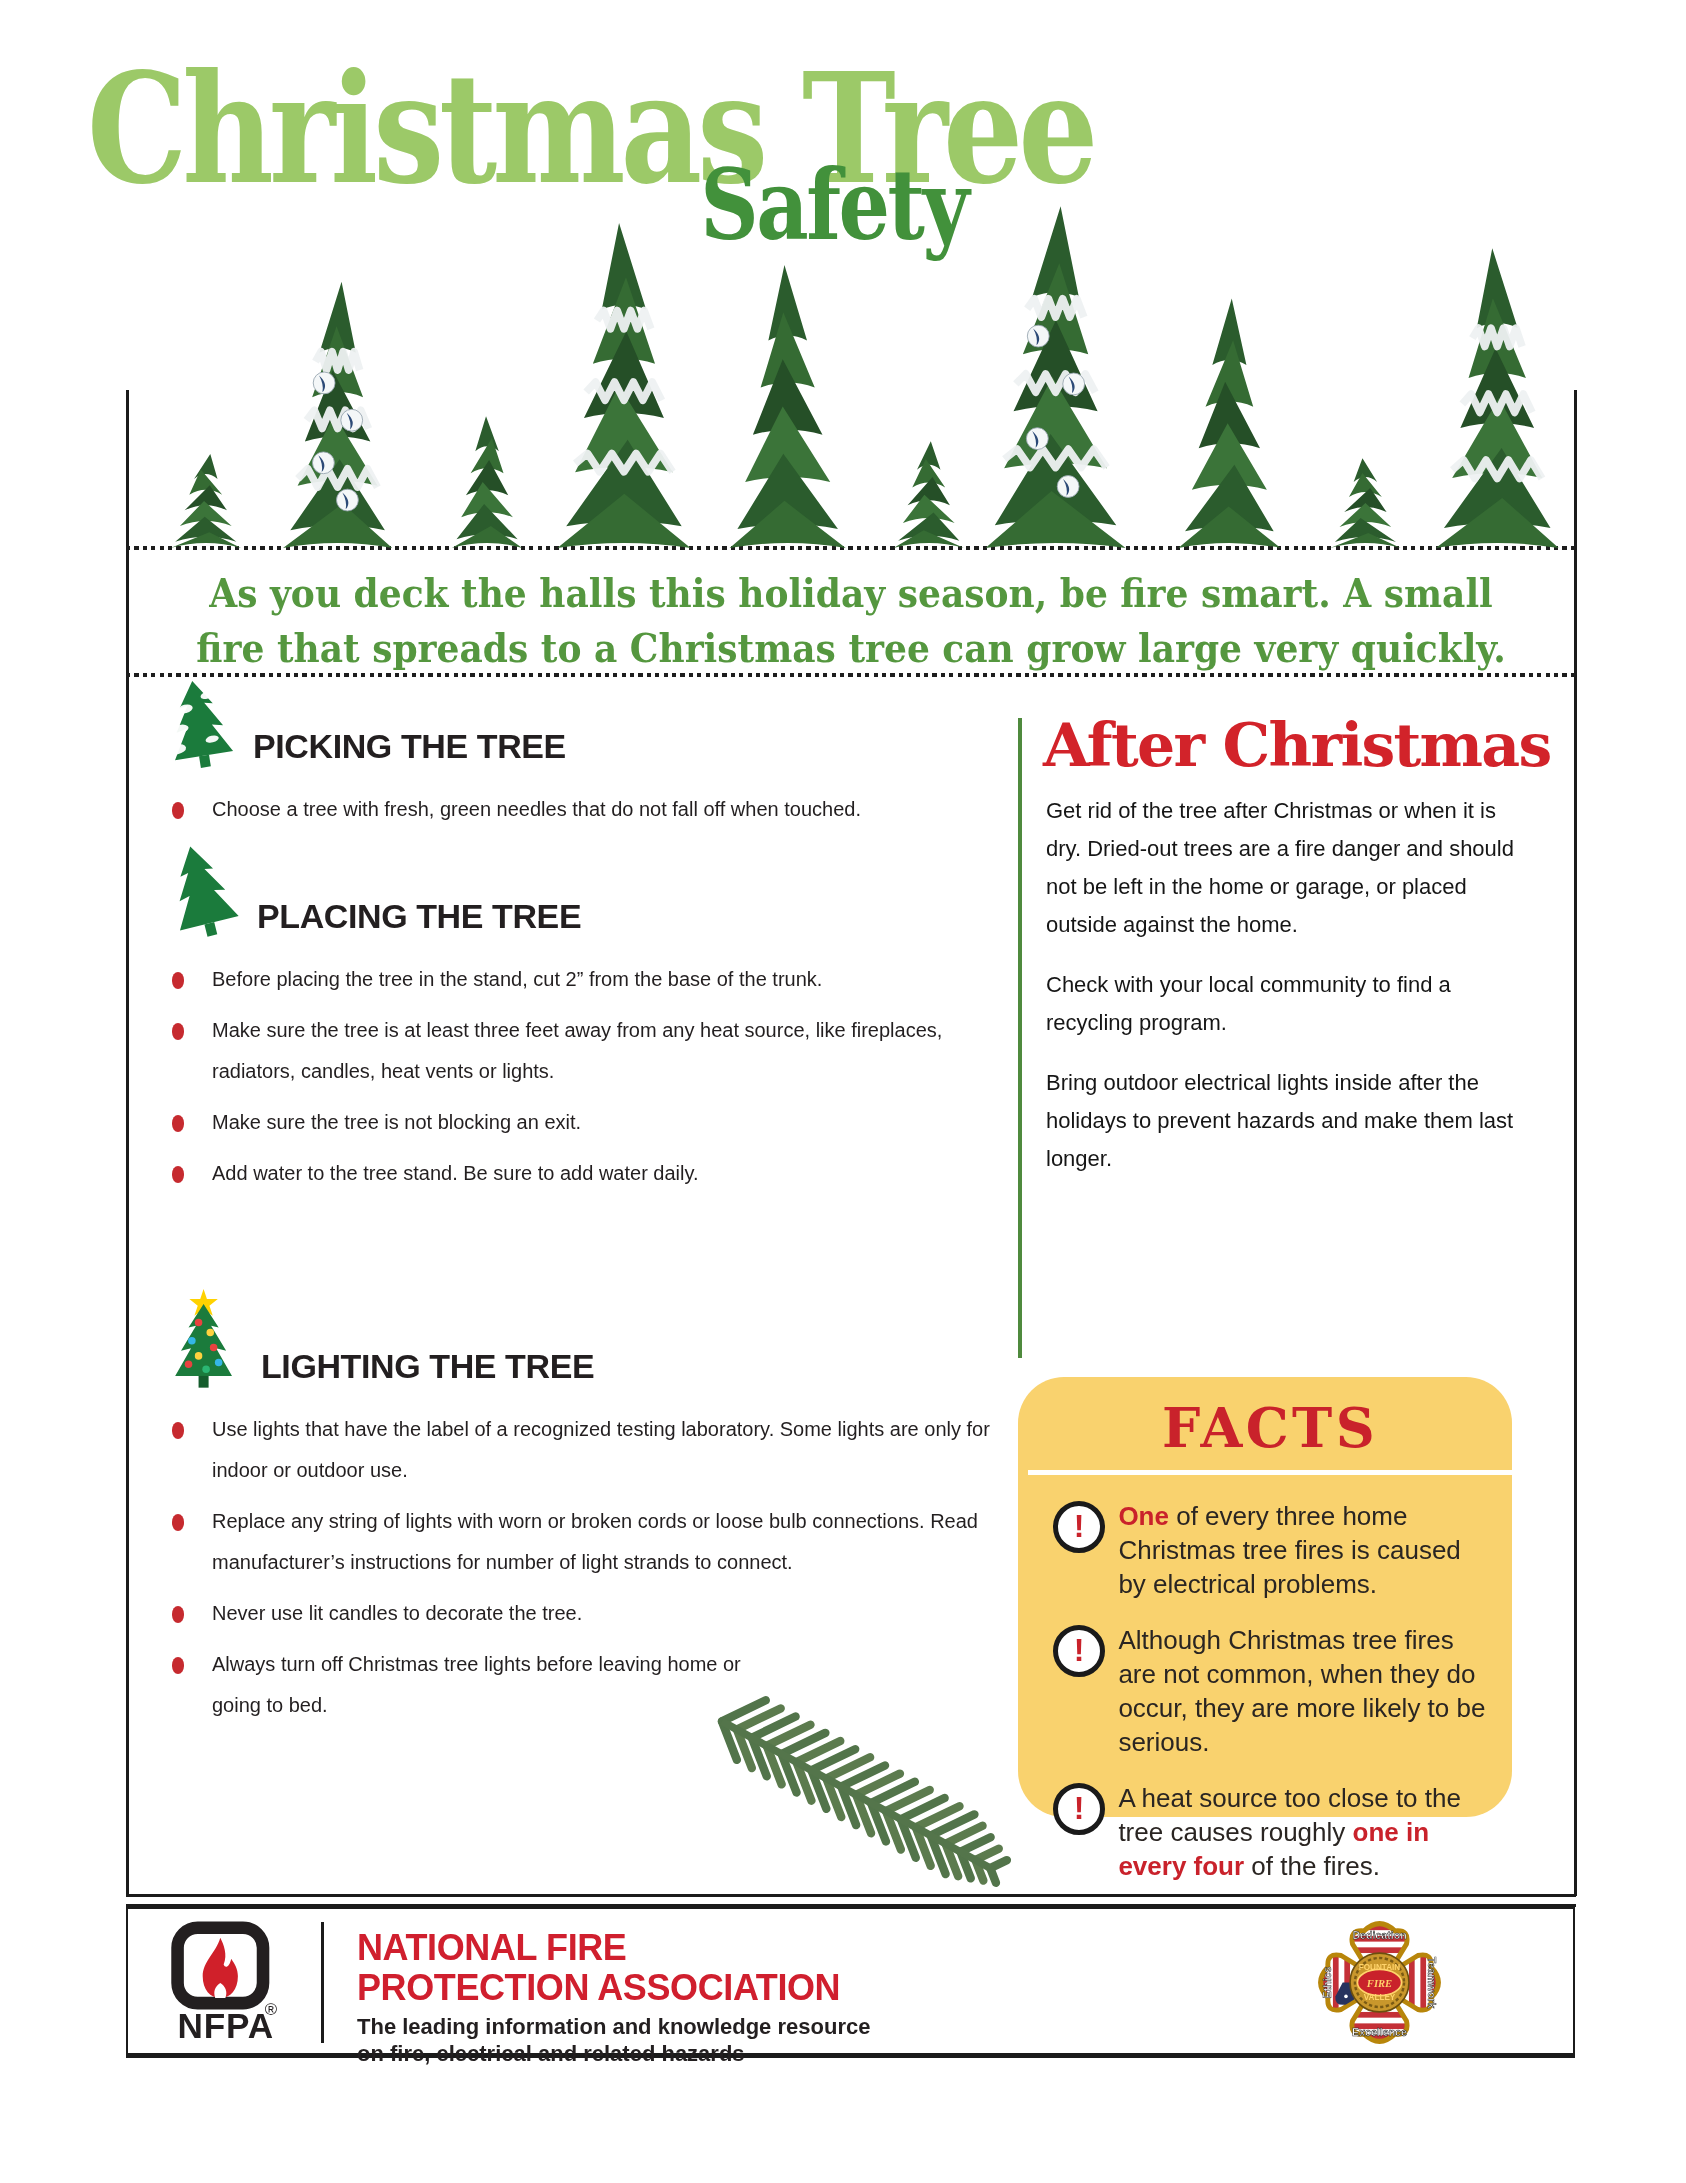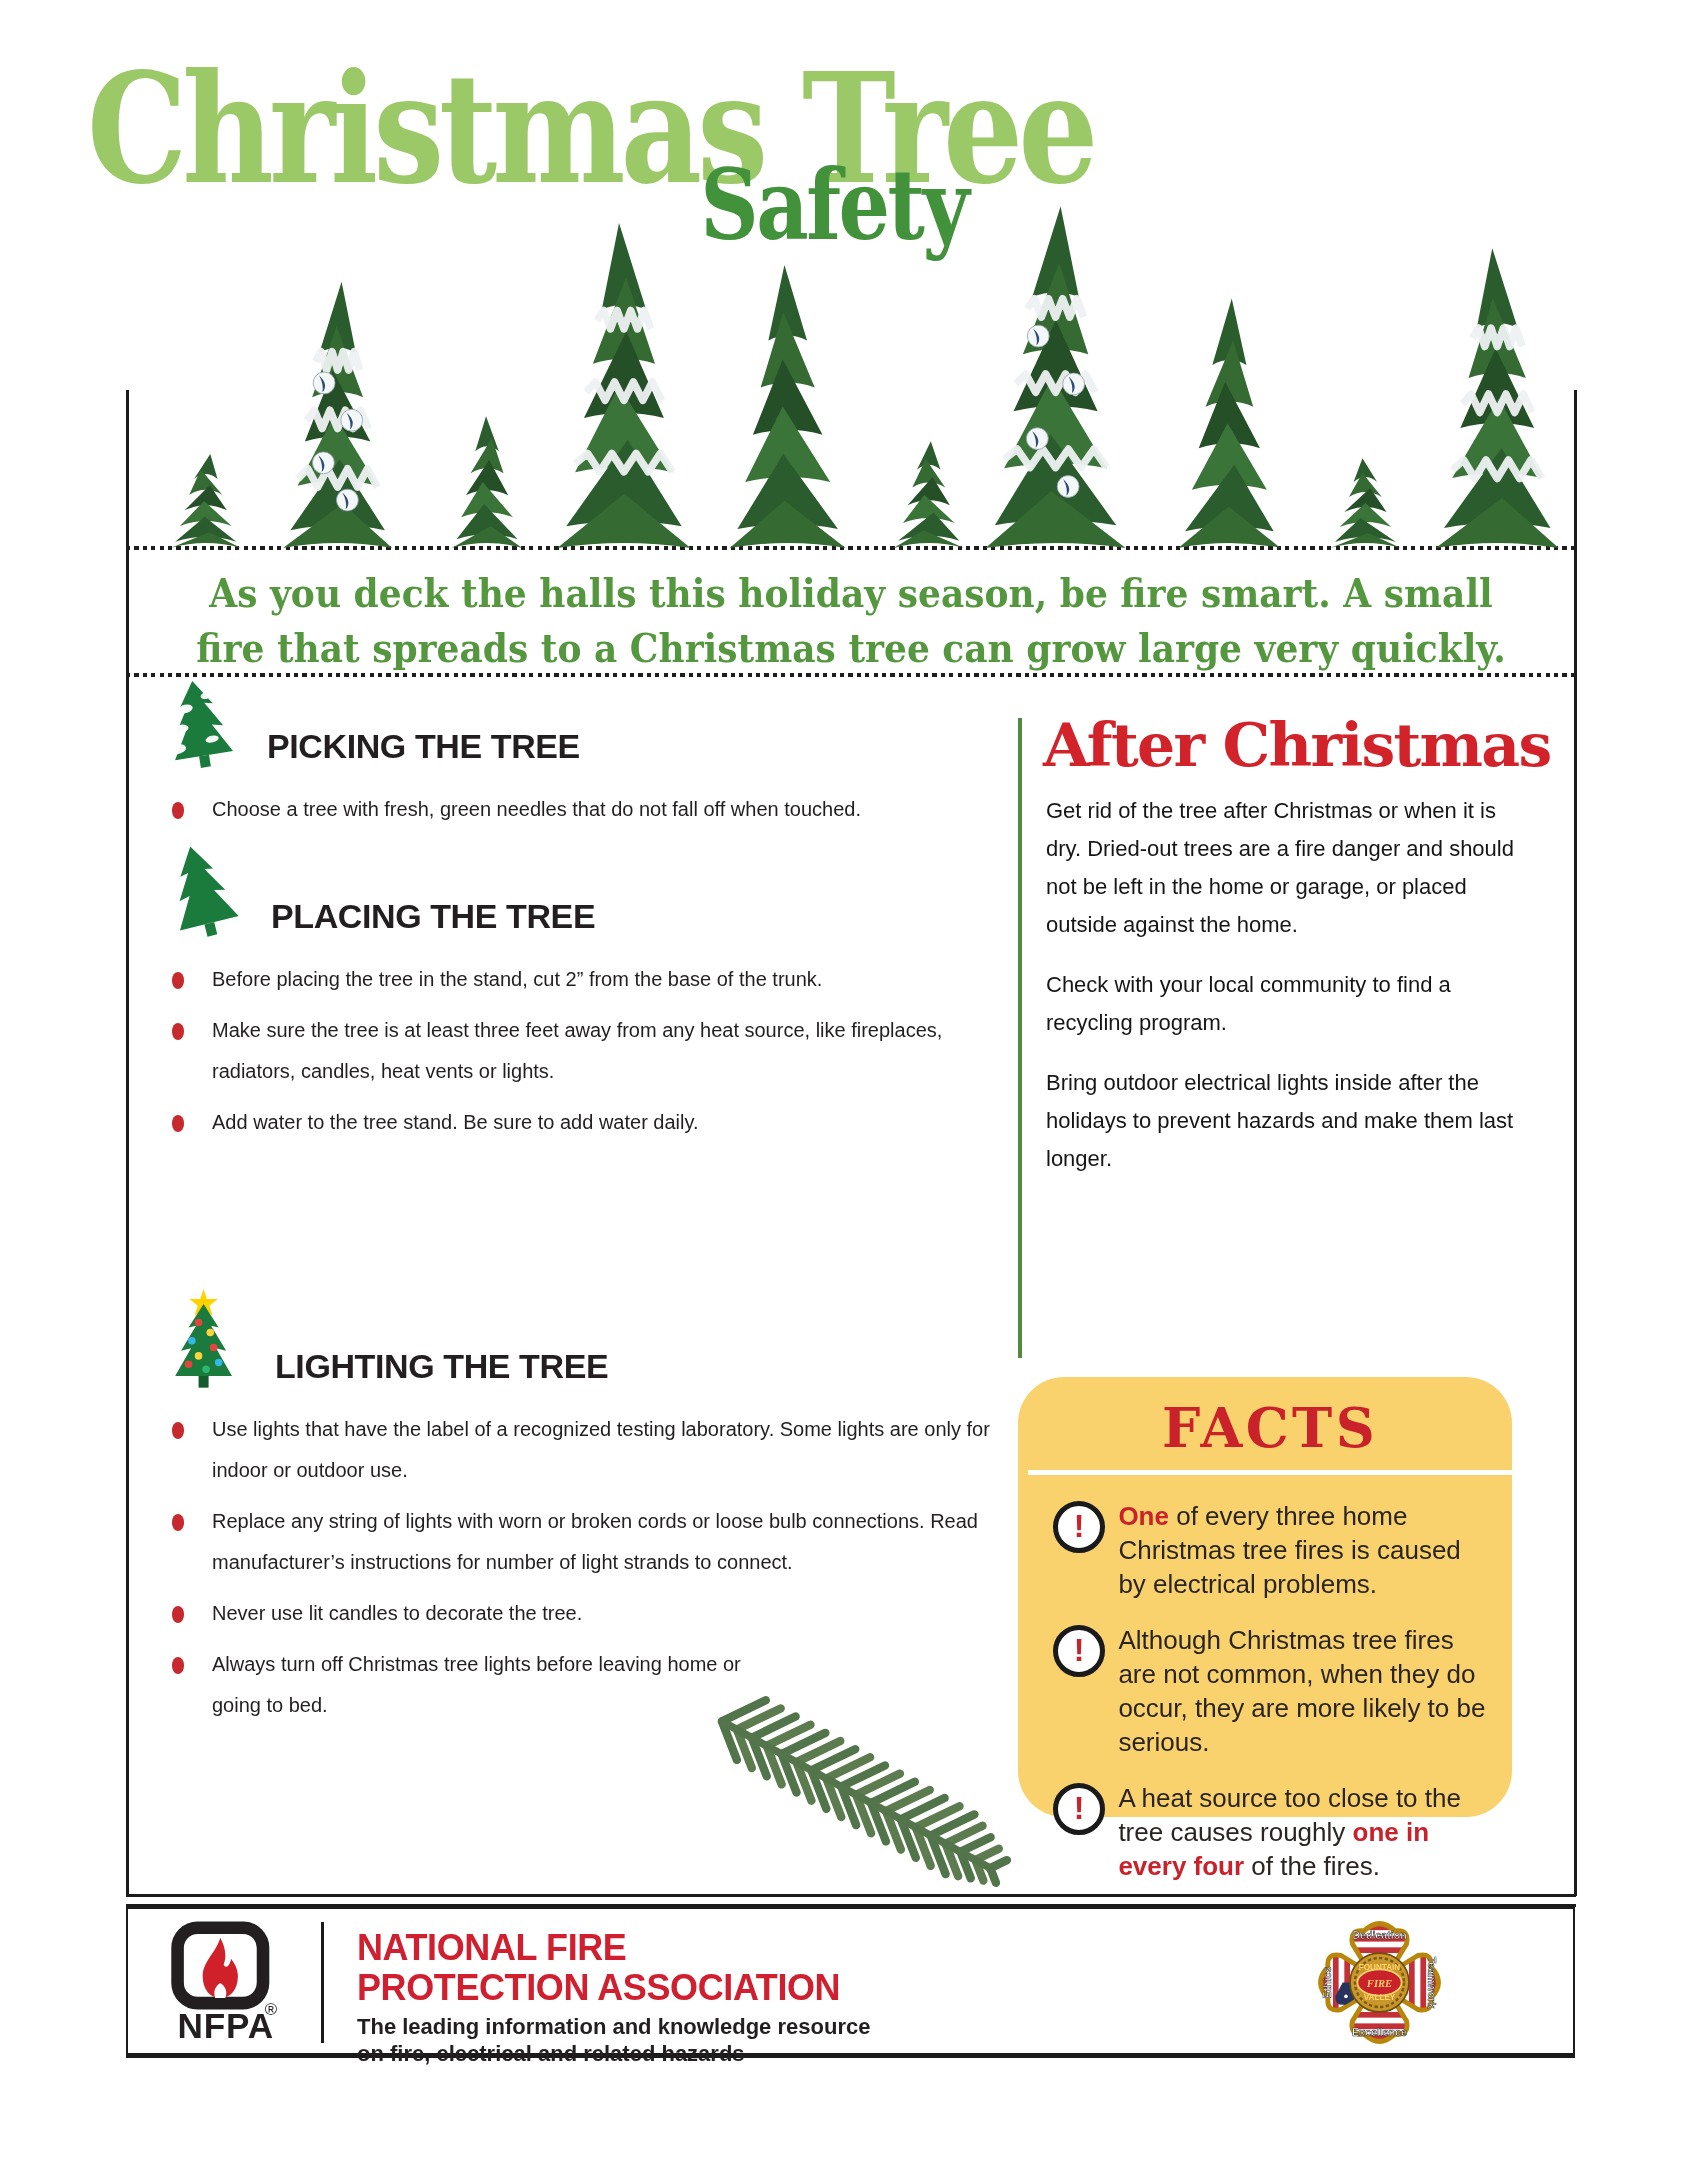--- a/index.html
+++ b/index.html
@@ -27,21 +27,21 @@
   .r1{top:1894px;} .r2{top:1904px;}
 
   
   .tagline{position:absolute;left:126px;top:566px;width:1450px;text-align:center;
            font-family:"DejaVu Serif",serif;font-weight:bold;font-size:36px;line-height:51px;
            color:#55973F;transform:scaleY(1.08);transform-origin:top center;}
 
   
   .section{position:absolute;left:160px;width:827px;}
   .s1{top:677px;} .s2{top:840px;} .s3{top:1289px;}
-  .shead{display:flex;align-items:flex-end;gap:27px;margin-bottom:15px;}
+  .shead{display:flex;align-items:flex-end;gap:13px;margin-bottom:15px;}
   .shead h2{margin:0 0 8.4px 0;font-size:34px;font-weight:bold;letter-spacing:-0.4px;color:#231F20;}
   .bullet{position:relative;padding-left:52px;width:785px;font-size:20px;line-height:41px;
           color:#231F20;margin:0 0 10px 0;}
   .bullet .dot{position:absolute;left:11.8px;top:12.6px;width:12.6px;height:17px;border-radius:50%;
                background:#C62A2F;}
   .bullet.narrow{width:537px;}
 
   
   .rightcol{position:absolute;left:1018px;top:710px;width:554px;}
   .greenline{position:absolute;left:0;top:8.4px;width:4.2px;height:640px;background:#4F8A3D;}
@@ -250,20 +250,24 @@
       </span>
       <h2>PLACING THE TREE</h2>
     </div>
     <div class="bullet">
       <span class="dot"></span>
       <span>Before placing the tree in the stand, cut 2” from the base of the trunk.</span>
     </div>
     <div class="bullet">
       <span class="dot"></span>
       <span>Make sure the tree is at least three feet away from any heat source, like fireplaces, radiators, candles, heat vents or lights.</span>
+    </div>
+    <div class="bullet">
+      <span class="dot"></span>
+      <span>Make sure the tree is not blocking an exit.</span>
     </div>
     <div class="bullet">
       <span class="dot"></span>
       <span>Add water to the tree stand. Be sure to add water daily.</span>
     </div>
   </div>
 
   <div class="section s3">
     <div class="shead">
       <span>

